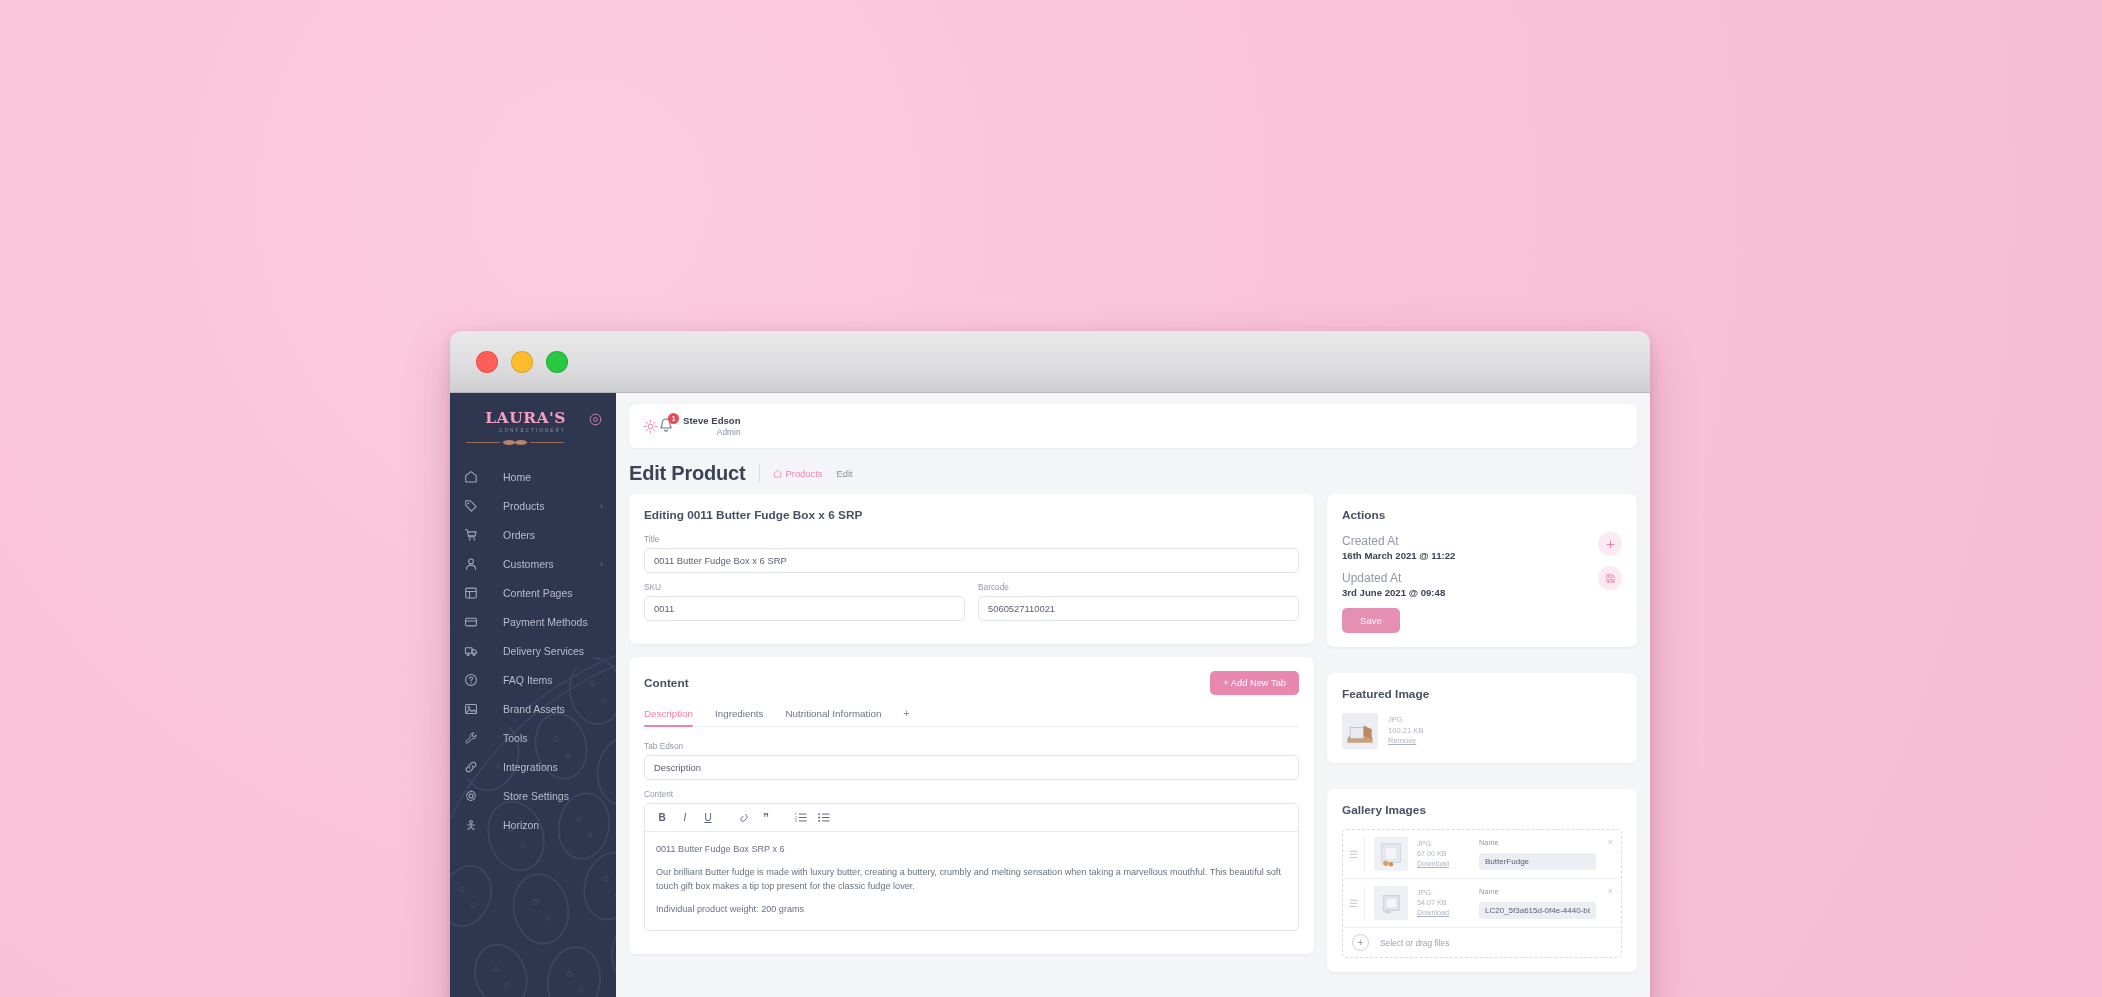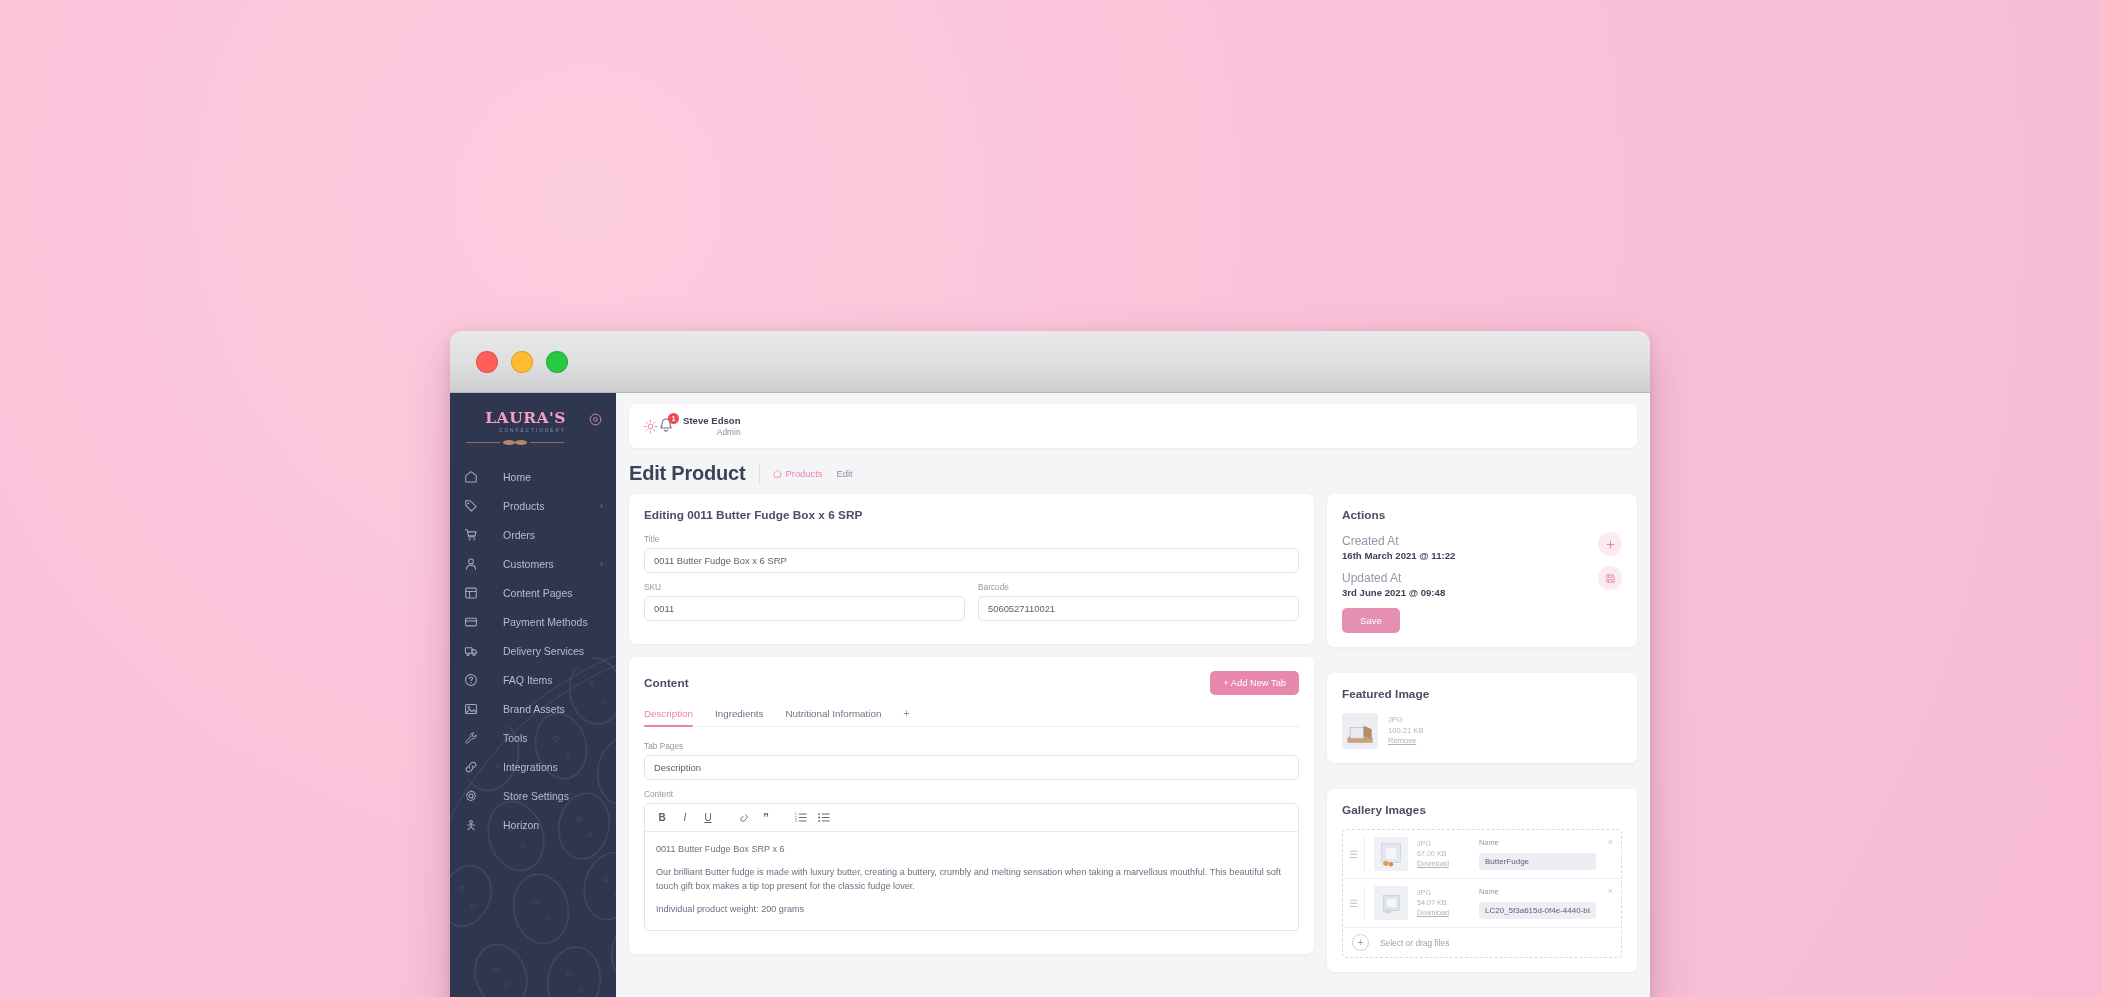--- a/index.html
+++ b/index.html
@@ -699,21 +699,21 @@
               </div>
 
               <div class="tabs" id="content-tabs">
                   <div class="tab active">Description</div>
                   <div class="tab">Ingredients</div>
                   <div class="tab">Nutritional Information</div>
                   <div class="tab-add">+</div>
                 </div>
 
               <div class="field">
-                <span class="field-label">Tab Pages</span>
+                <span class="field-label">Tab Edson</span>
                 <input class="input" value="Description" style="">
               </div>
 
               <div class="field">
                 <span class="field-label">Content</span>
                 <div class="editor-wrap">
                   <div class="editor-toolbar">
                     <div class="tb-btn">
                         <b style="font-size:10px">B</b>
                       </div>

